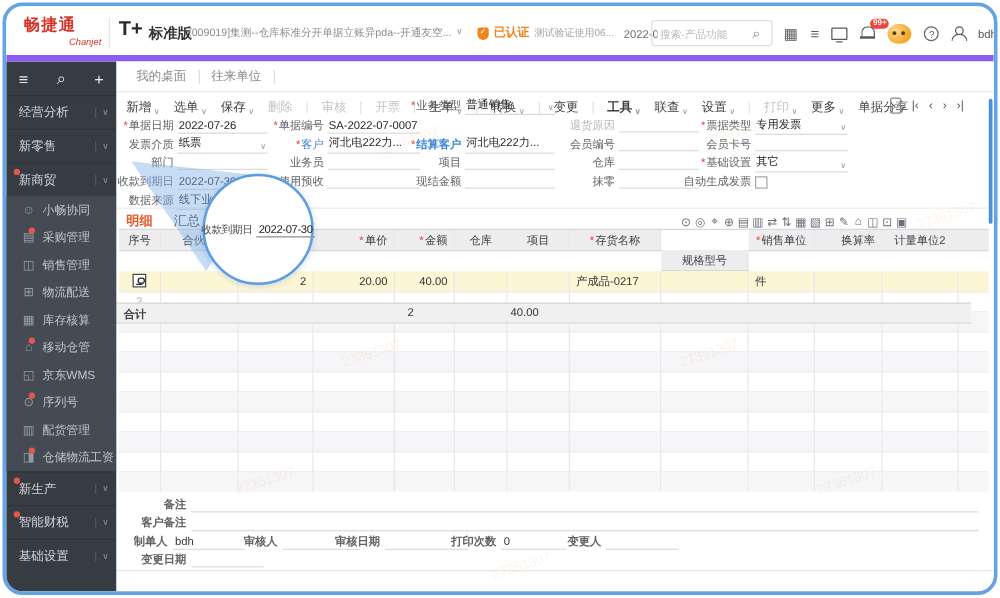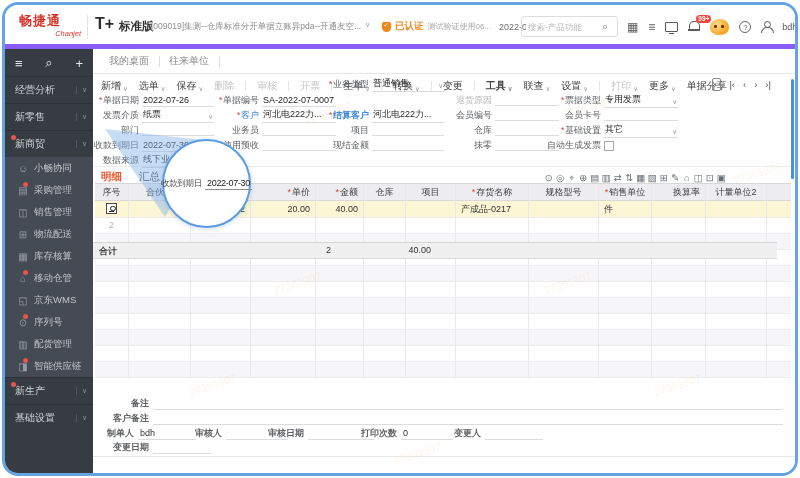--- a/index.html
+++ b/index.html
@@ -223,25 +223,30 @@
         <span class="dot"></span>
         <span>序列号</span>
       </div>
       <div class="sb-sub">
         <span class="sicon">▥</span>
         <span>配货管理</span>
       </div>
       <div class="sb-sub">
         <span class="sicon">◨</span>
         <span class="dot"></span>
-        <span>智能供应链</span>
+        <span>仓储物流工资</span>
       </div>
       <div class="sb-item">
         <span class="dot"></span>
         <span class="lbl">新生产</span>
+        <span class="arrow">∨</span>
+      </div>
+      <div class="sb-item">
+        <span class="dot"></span>
+        <span class="lbl">智能财税</span>
         <span class="arrow">∨</span>
       </div>
       <div class="sb-item">
         <span class="lbl">基础设置</span>
         <span class="arrow">∨</span>
       </div>
     </aside>
 
   <main class="content">
     <div class="tabbar" id="tabbar">
@@ -437,21 +442,21 @@
     <div class="gridtable" id="gridtable">
         <div class="trow thead">
           <div class="tcell" style="width: 34px;"><span>序号</span></div>
           <div class="tcell" style="width: 62px;"><span>合伙人</span></div>
           <div class="tcell num" style="width: 60px;"><span class="req">*</span><span>数量</span></div>
           <div class="tcell num" style="width: 65px;"><span class="req">*</span><span>单价</span></div>
           <div class="tcell num" style="width: 48px;"><span class="req">*</span><span>金额</span></div>
           <div class="tcell" style="width: 42px;"><span>仓库</span></div>
           <div class="tcell" style="width: 50px;"><span>项目</span></div>
           <div class="tcell" style="width: 73px;"><span class="req">*</span><span>存货名称</span></div>
-          <div class="tcell" style="width: 70px;"><span>规格型号</span></div>
+          <div class="tcell" style="width: 70px; margin-top: 16px;"><span>规格型号</span></div>
           <div class="tcell" style="width: 53px;"><span class="req">*</span><span>销售单位</span></div>
           <div class="tcell num" style="width: 54px;"><span>换算率</span></div>
           <div class="tcell" style="width: 61px;"><span>计量单位2</span></div>
           <div class="tcell num" style="width: 60px;"></div>
         </div>
         <div class="trow row-data">
           <div class="tcell seq" style="width: 34px;"><span class="rowsel"></span></div>
           <div class="tcell" style="width: 62px;"><span></span></div>
           <div class="tcell num" style="width: 60px;"><span>2</span></div>
           <div class="tcell num" style="width: 65px;"><span>20.00</span></div>

